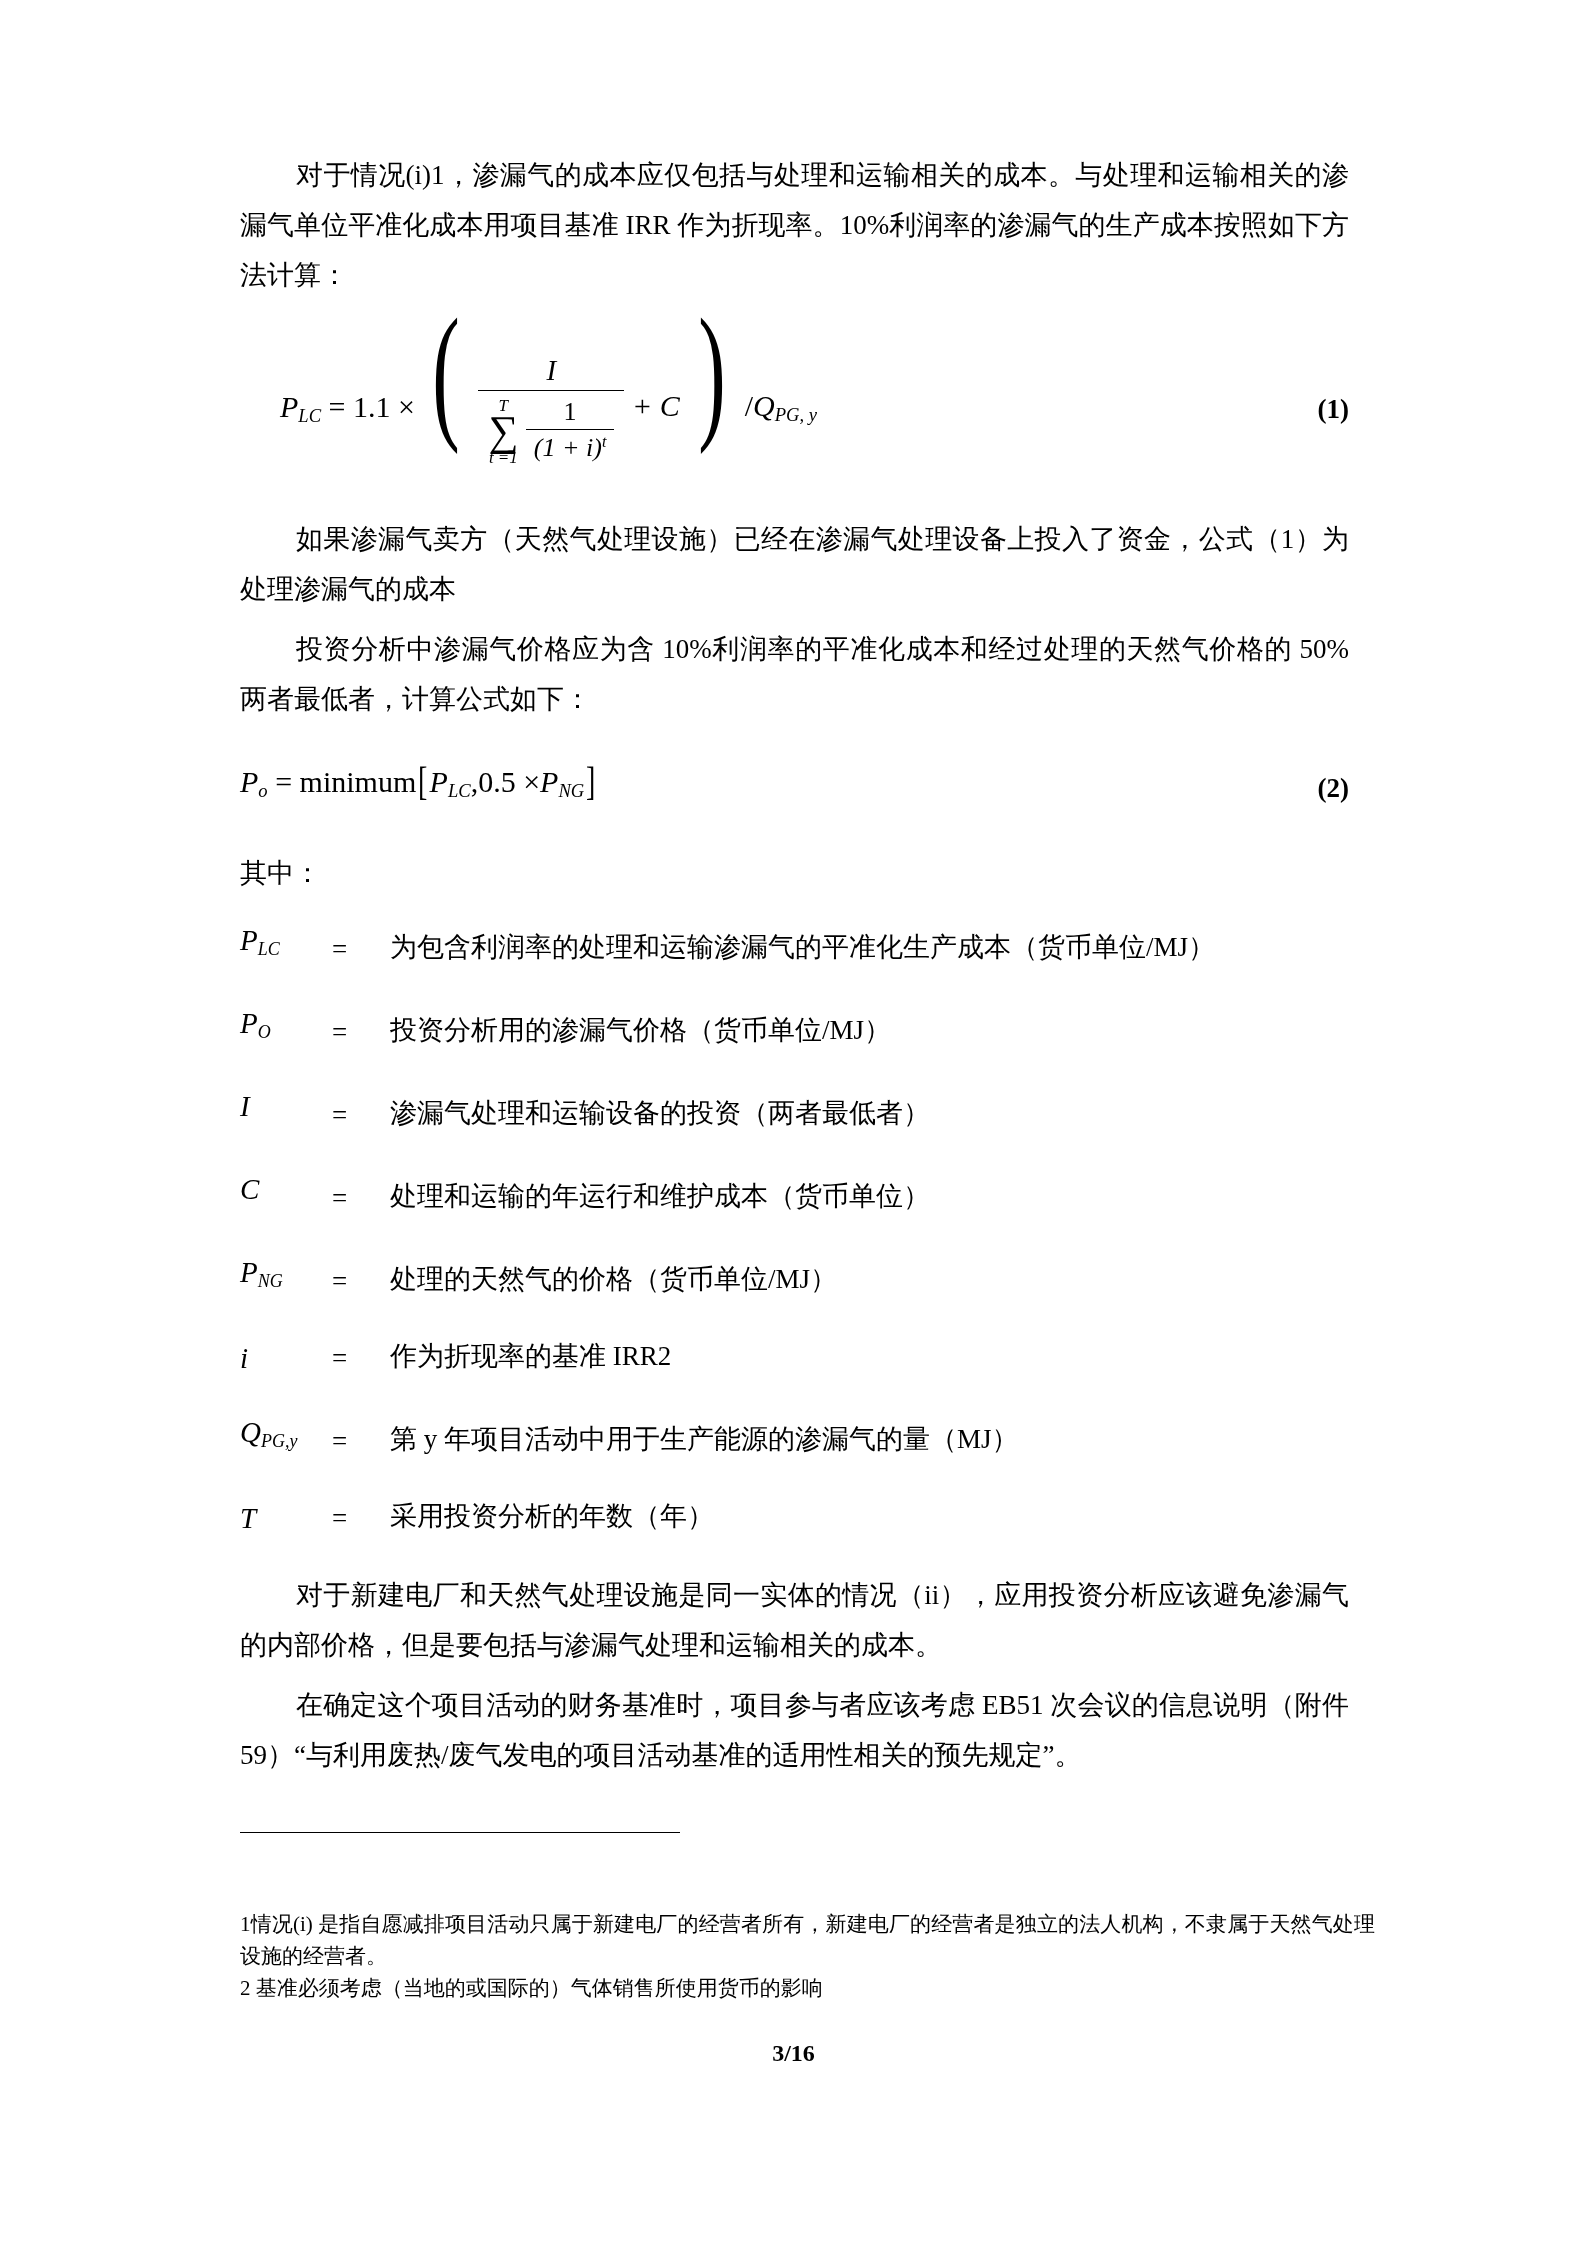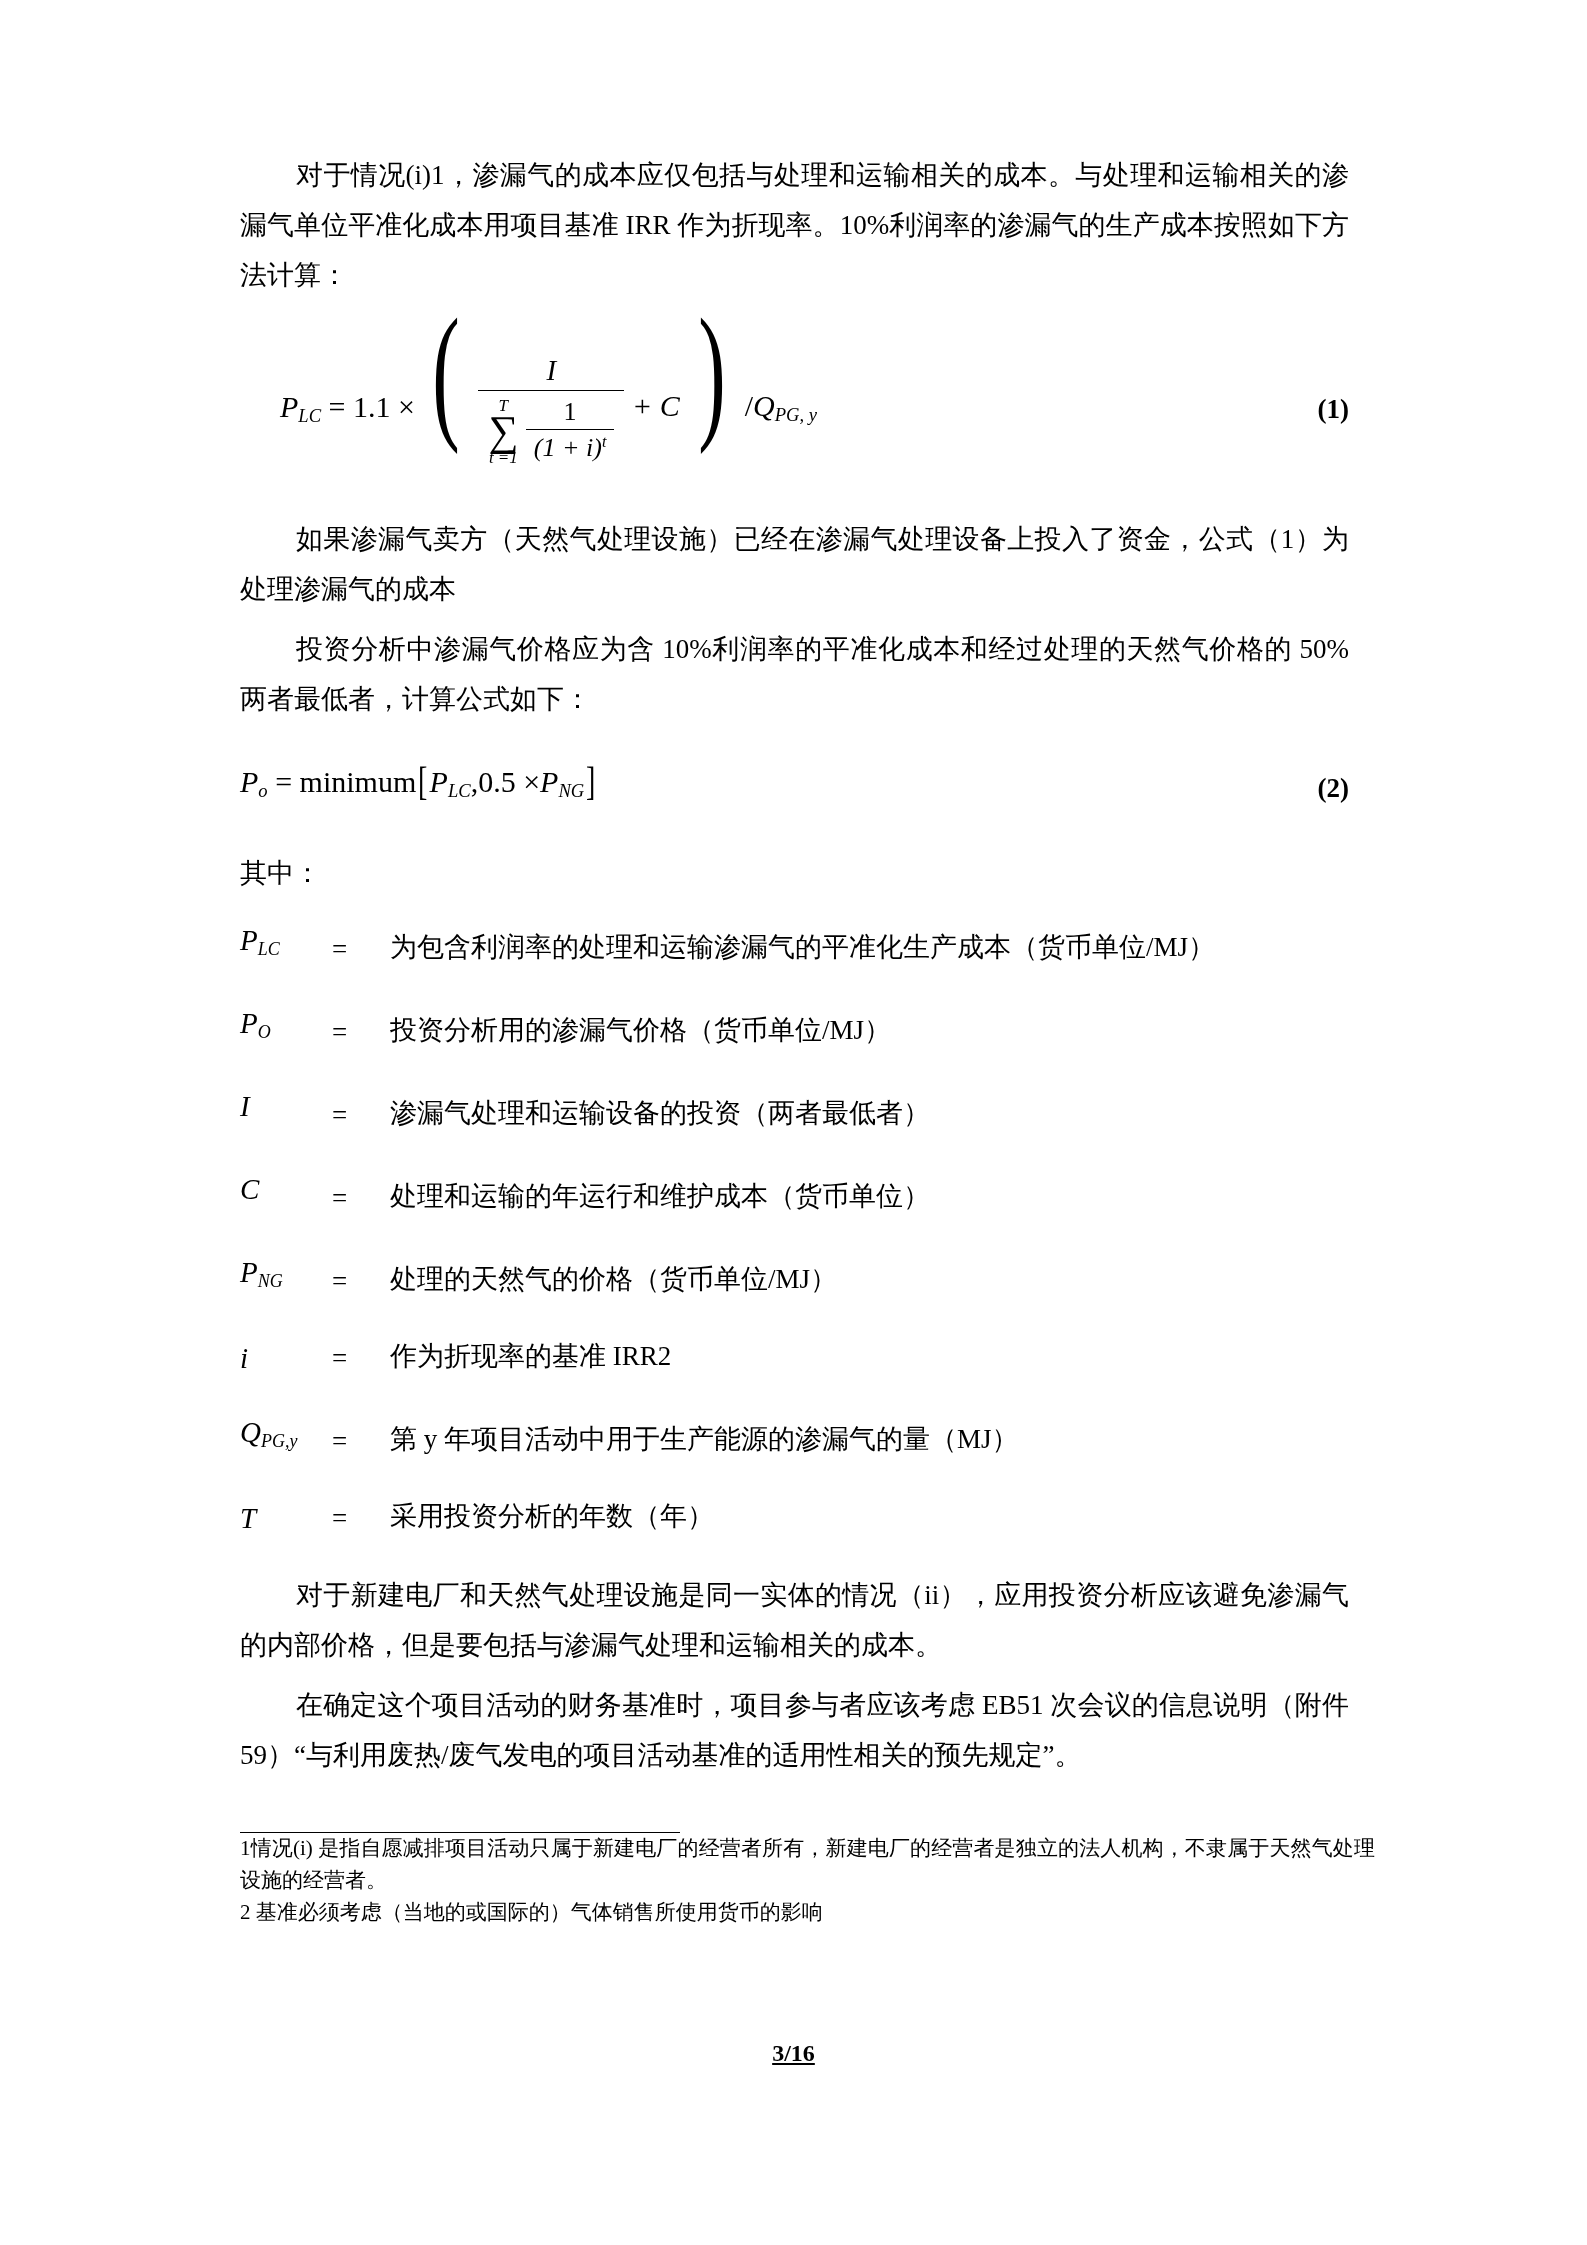--- a/index.html
+++ b/index.html
@@ -171,40 +171,39 @@
   .footnote-rule {
     position: absolute;
     left: 240px;
     top: 1832px;
     width: 440px;
     border-top: 1.6px solid #000;
   }
   .footnotes {
     position: absolute;
     left: 240px;
-    top: 1832px;
+    top: 1908px;
     width: 1135px;
   }
   .fn {
     font-size: 21px;
     line-height: 32px;
     margin: 0;
     text-align: justify;
     text-justify: inter-ideograph;
   }
   .pagenum {
     position: absolute;
     left: 0;
     right: 0;
     top: 2040px;
     text-align: center;
     font-size: 24px;
     font-weight: bold;
     font-family: "Liberation Serif", serif;
-    text-decoration: underline;
   }
 </style>
 </head>
 <body>
 
 <div class="page">
 
   <p class="body-text indent">
     <span>对于情况(i)1，渗漏气的成本应仅包括与处理和运输相关的成本。与处理和运输相关的渗漏气单位平准化成本用项目基准 IRR 作为折现率。10%利润率的渗漏气的生产成本按照如下方法计算：</span>
   </p>

